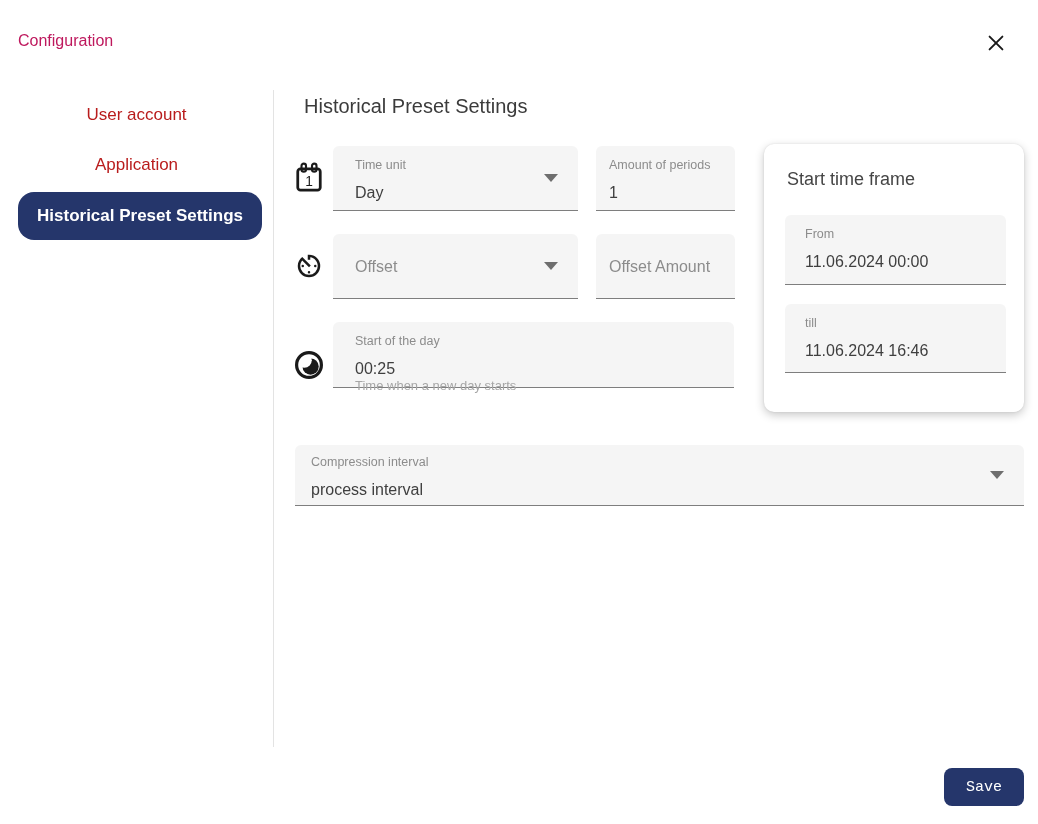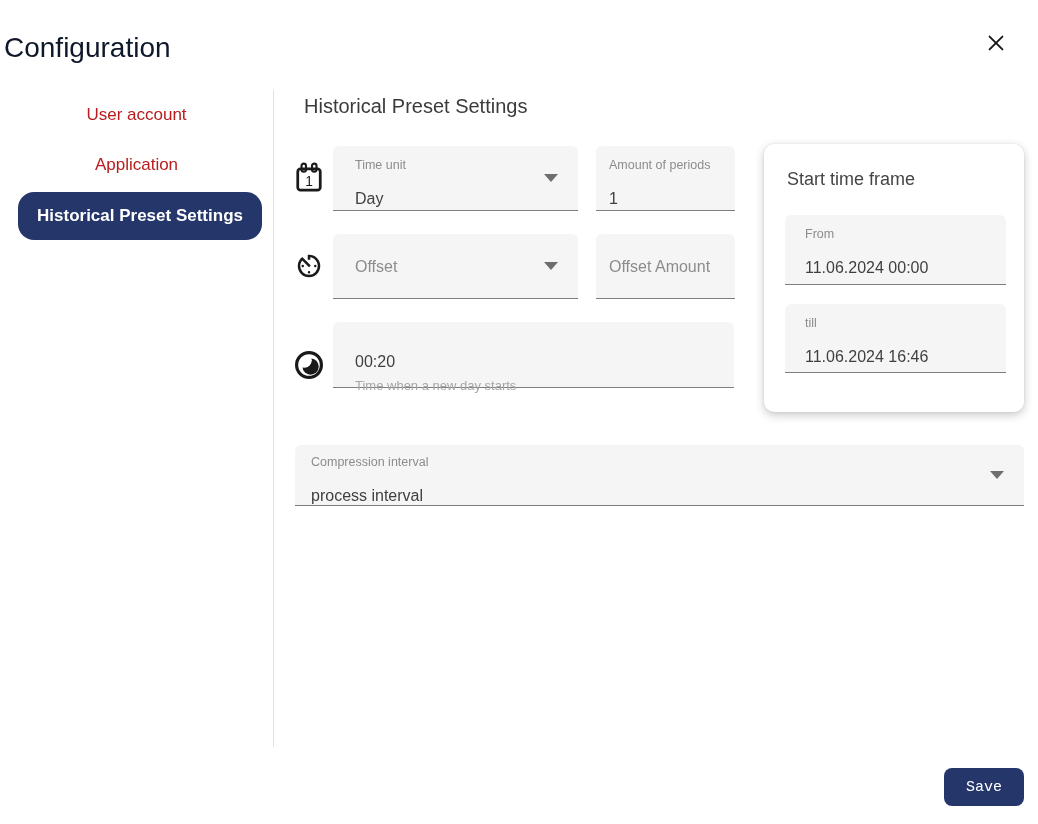--- a/index.html
+++ b/index.html
@@ -5,21 +5,21 @@
   :root { --accent: #25366B; }
   * { margin: 0; padding: 0; box-sizing: border-box; }
   html, body { background: #ffffff; }
   body {
     width: 1038px; height: 824px; position: relative; overflow: hidden;
     font-family: "Liberation Sans", "DejaVu Sans", sans-serif;
     color: #3f3f3f;
   }
   .abs { position: absolute; }
 
-  .dialog-title { left: 4px; top: 32px; font-size: 28px; color: #0f172a; }
+  .dialog-title { left: 18px; top: 32px; font-size: 16px; color: #be185d; }
 
   .close-btn {
     left: 980px; top: 27px; width: 32px; height: 32px; border: none; background: transparent;
     cursor: pointer; display: flex; align-items: center; justify-content: center;
   }
 
   .v-divider { left: 273px; top: 90px; width: 1px; height: 657px; background: #e3e3e3; }
 
   .nav-item {
     left: 0; width: 273px; text-align: center; font-size: 17px; color: #b91c1c; cursor: pointer;
@@ -37,21 +37,21 @@
   .row-icon { display: flex; align-items: center; justify-content: center; }
   .icon-calendar { left: 293px; top: 160px; width: 32px; height: 40px; }
   .icon-timer    { left: 293px; top: 250px; width: 32px; height: 32px; }
   .icon-moon     { left: 292px; top: 348px; width: 34px; height: 34px; }
 
   .field {
     background: #f5f5f5; border-bottom: 1.5px solid #7e7e7e;
     border-radius: 6px 6px 0 0; cursor: pointer; overflow: hidden;
   }
   .field .flabel { font-size: 12.5px; color: #8c8c8c; line-height: 1; }
-  .field .fvalue { font-size: 16px; color: #3f3f3f; line-height: 1; margin-top: 19px; }
+  .field .fvalue { font-size: 16px; color: #3f3f3f; line-height: 1; margin-top: 13px; }
   .field .fplaceholder { font-size: 16px; color: #8c8c8c; line-height: 1; }
 
   .f-timeunit   { left: 333px; top: 146px; width: 245px; height: 65px; padding: 13px 0 0 22px; }
   .f-amount     { left: 596px; top: 146px; width: 139px; height: 65px; padding: 13px 0 0 13px; }
   .f-offset     { left: 333px; top: 234px; width: 245px; height: 65px; padding: 25px 0 17px 22px; }
   .f-offsetamt  { left: 596px; top: 234px; width: 139px; height: 65px; padding: 25px 0 0 13px; }
   .f-startday   { left: 333px; top: 322px; width: 401px; height: 66px; padding: 13px 0 0 22px; }
   .f-compress   { left: 295px; top: 445px; width: 729px; height: 61px; padding: 11px 0 0 16px; }
 
   .caret {
@@ -138,21 +138,22 @@
 
 <div class="abs row-icon icon-moon">
   <svg width="32" height="32" viewBox="0 0 24 24">
     <circle cx="13.2" cy="13.2" r="6.1" fill="#1a1a1a"></circle>
     <circle cx="8.5" cy="8.5" r="5.6" fill="#ffffff"></circle>
     <circle cx="12" cy="12" r="9.3" fill="none" stroke="#1a1a1a" stroke-width="2.4"></circle>
   </svg>
 </div>
 
 <div class="abs field f-startday">
-  <div class="fvalue">00:20</div>
+  <div class="flabel">Start of the day</div>
+  <div class="fvalue">00:25</div>
 </div>
 <div class="abs helper-text">Time when a new day starts</div>
 
 <div class="abs tf-card">
   <div class="tf-title">Start time frame</div>
   <div class="field tf-field tf-from">
     <div class="flabel">From</div>
     <div class="fvalue">11.06.2024 00:00</div>
   </div>
   <div class="field tf-field tf-till">

